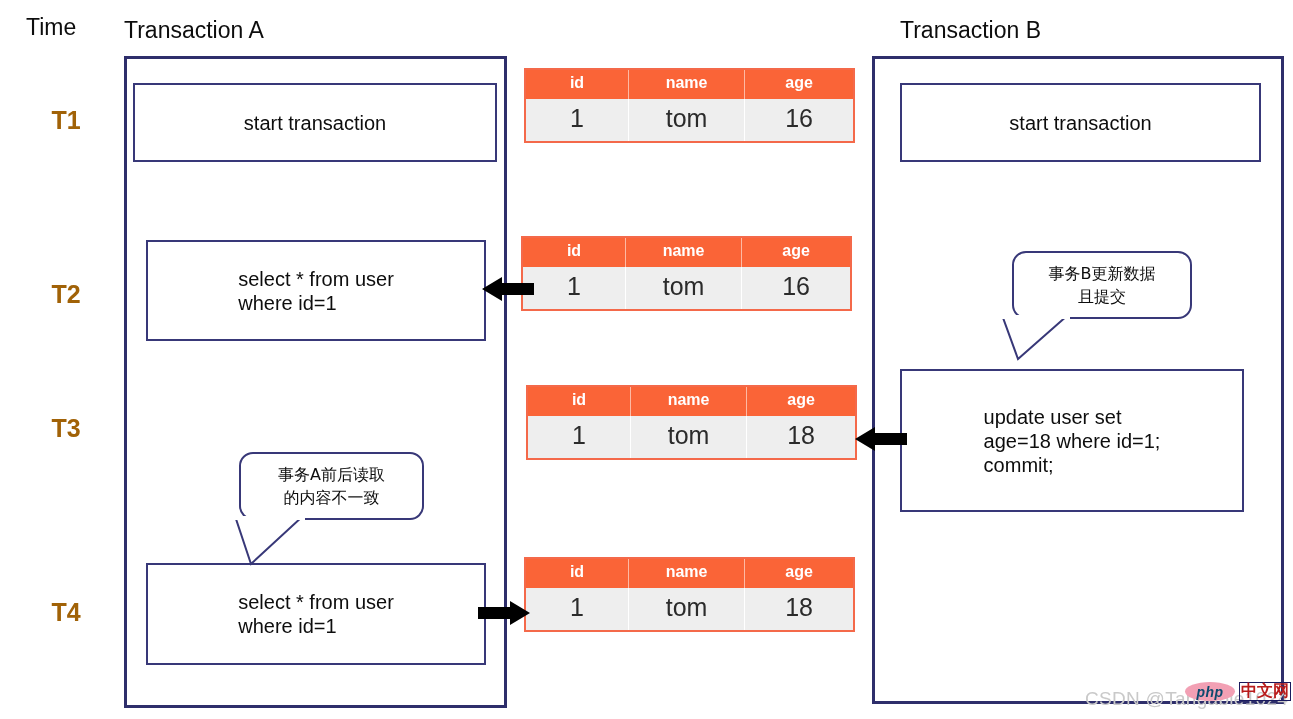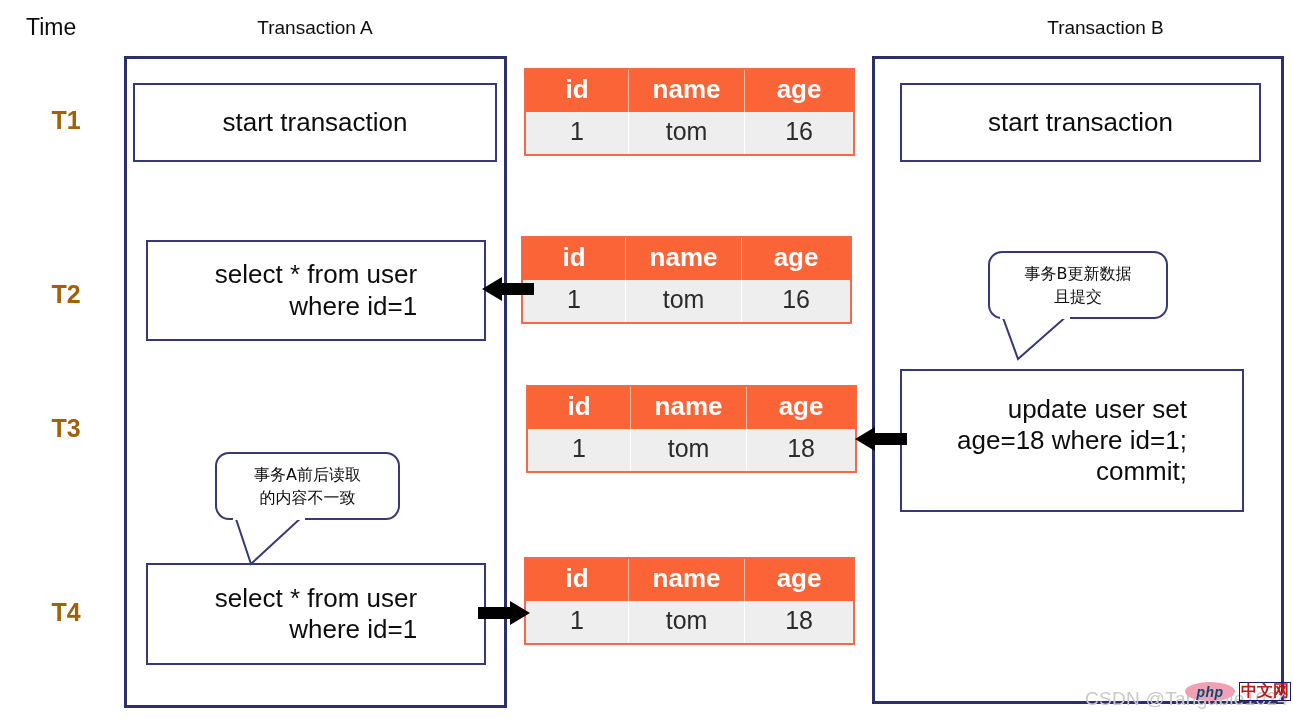--- a/index.html
+++ b/index.html
@@ -23,23 +23,22 @@
     position: absolute;
     left: 26px;
     top: 14px;
     font-size: 23px;
     color: #0d0d0d;
     letter-spacing: 0px;
     text-align: right;
   }
   .txn-title {
     position: absolute;
-    font-size: 19px;
+    font-size: 23px;
     color: #0d0d0d;
-    text-align: center;
     white-space: nowrap;
   }
   #title-a { left: 124px; top: 17px; width: 382px; }
   #title-b { left: 900px; top: 17px; width: 411px; }
 
   
   .t-tick {
     position: absolute;
     left: 36px;
     width: 60px;
@@ -61,22 +60,22 @@
 
   
   .stmt-box {
     position: absolute;
     border: 2px solid #383878;
     background: #ffffff;
     box-sizing: border-box;
     display: flex;
     align-items: center;
     justify-content: center;
-    text-align: right;
-    font-size: 26px;
+    text-align: left;
+    font-size: 20px;
     line-height: 1.20;
     color: #0d0d0d;
     white-space: pre-line;
     padding: 2px 16px;
   }
   #stmt-a-t1 { left: 133px; top: 83px; width: 364px; height: 79px; }
   #stmt-a-t2 { left: 146px; top: 240px; width: 340px; height: 101px; }
   #stmt-a-t4 { left: 146px; top: 563px; width: 340px; height: 102px; }
   #stmt-b-t1 { left: 900px; top: 83px; width: 361px; height: 79px; }
   #stmt-b-t3 { left: 900px; top: 369px; width: 344px; height: 143px; }
@@ -100,21 +99,21 @@
     background: #eeeeee;
   }
   .tbl-head > div, .tbl-row > div {
     box-sizing: border-box;
     text-align: center;
     padding: 4px 0 7px 0;
   }
   .tbl-head > div {
     color: #ffffff;
     font-weight: bold;
-    font-size: 26px;
+    font-size: 16px;
   }
   .tbl-row > div {
     color: #2b2b2b;
     font-size: 25px;
     padding: 5px 0 8px 0;
   }
   .col-id   { width: 31.5%; border-right: 1px solid rgba(255,255,255,0.55); }
   .col-name { width: 35.5%; border-right: 1px solid rgba(255,255,255,0.55); }
   .col-age  { width: 33.0%; }
   .tbl-row .col-id, .tbl-row .col-name { border-right: 1px solid #ffffff; }
@@ -147,20 +146,21 @@
     box-sizing: border-box;
     display: flex;
     flex-direction: column;
     align-items: center;
     justify-content: center;
     text-align: center;
     font-size: 16px;
     line-height: 1.45;
     color: #0d0d0d;
     font-family: "DejaVu Sans", "Liberation Sans", sans-serif;
+    margin-left: 24px;
   }
   .callout .tail { position: absolute; }
   .callout .tail svg { display: block; }
 
   #callout-b { left: 988px; top: 251px; width: 185px; height: 110px; }
   #callout-b .bubble { left: 0; top: 0; width: 180px; height: 68px; }
   #callout-b .tail { left: 8px; top: 64px; width: 80px; height: 46px; }
 
   #callout-a { left: 215px; top: 452px; width: 195px; height: 115px; }
   #callout-a .bubble { left: 0; top: 0; width: 185px; height: 68px; }

